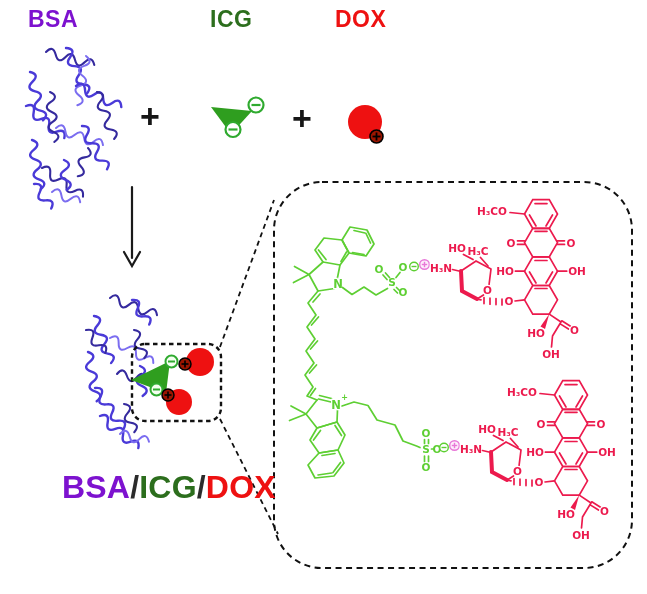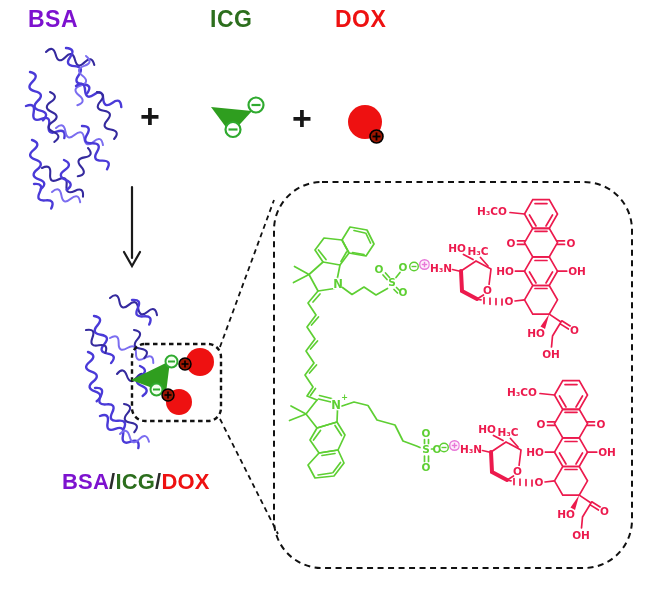--- a/index.html
+++ b/index.html
@@ -2,21 +2,21 @@
 <html><head>
 <meta charset="utf-8">
 <style>
   html,body{margin:0;padding:0;background:#fff;}
   .wrap{position:relative;width:647px;height:594px;background:#ffffff;overflow:hidden;
         font-family:"Liberation Sans",sans-serif;}
   .title{position:absolute;font-weight:bold;font-size:23px;letter-spacing:.5px;}
   #t-bsa{left:28px;top:6px;color:#7d12cf;}
   #t-icg{left:210px;top:6px;color:#2c6e1d;}
   #t-dox{left:335px;top:6px;color:#ee1111;}
-  .product{position:absolute;left:62px;top:469px;font-weight:bold;font-size:22px;letter-spacing:.2px;}
+  .product{position:absolute;left:62px;top:469px;font-weight:bold;font-size:32px;letter-spacing:.2px;}
   .product .c-bsa{color:#7d12cf}.product .c-sl{color:#2b2b2b}
   .product .c-icg{color:#2c6e1d}.product .c-dox{color:#ee1111}
   svg{position:absolute;left:0;top:0;}
   svg text{font-family:"DejaVu Sans","Liberation Sans",sans-serif;font-weight:bold;}
   .cr{fill:#ec1a4d;font-size:10.5px;paint-order:stroke;stroke:#fff;stroke-width:2.4px;}
   .cg{fill:#5ecf33;font-size:10.5px;paint-order:stroke;stroke:#fff;stroke-width:2.4px;}
   .cg-n{fill:#5ecf33;font-size:11.5px;paint-order:stroke;stroke:#fff;stroke-width:2.4px;}
   .cg-sup{fill:#5ecf33;font-size:8px;paint-order:stroke;stroke:#fff;stroke-width:1.6px;}
   .plus{fill:#161616;font-size:34px;font-family:"Liberation Sans",sans-serif;}
   .bond-r{stroke:#ec1a4d;stroke-width:1.7;fill:none;stroke-linecap:round;}

